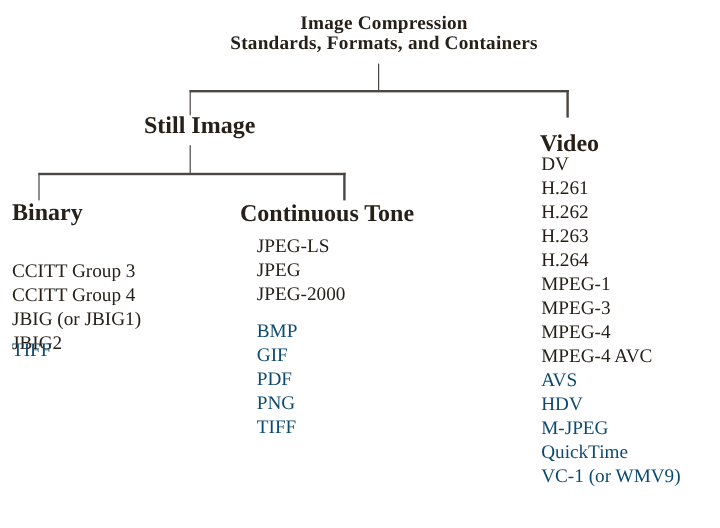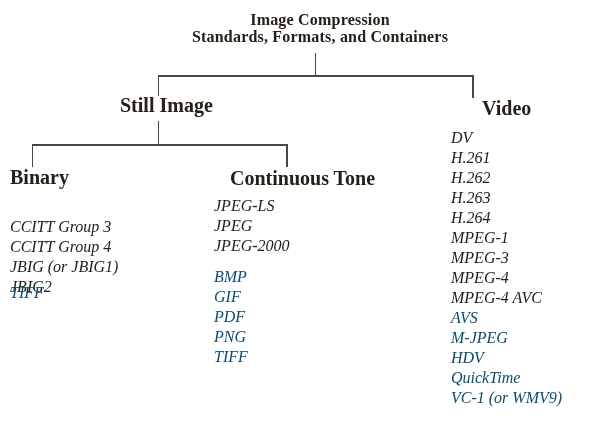--- a/index.html
+++ b/index.html
@@ -42,30 +42,30 @@
   .v-binary { left: 31.5px;  top: 144px; height: 23px; }
   .v-cont   { left: 286px;   top: 144px; height: 23px; }
   .branch-label {
     position: absolute;
     font-weight: bold;
     font-size: 20px;
     line-height: 19px;
     white-space: nowrap;
   }
   .lbl-still { left: 120px; top: 96px; }
-  .lbl-video { left: 450px; top: 99px; margin-left: 32px; }
+  .lbl-video { left: 450px; top: 111px; }
   .lbl-binary { left: 10px; top: 168px; }
-  .lbl-cont { left: 230px; top: 169px; text-align: right; }
+  .lbl-cont { left: 200px; top: 169px; text-align: right; }
   .list {
     position: absolute;
     font-size: 16px;
     line-height: 20px;
     white-space: nowrap;
   }
-  .list .item { height: 20px; font-style: italic; }
+  .list .item { height: 20px; }
   .dark { color: #262019; }
   .muted { color: #0c4a6e; }
   .binary-standards { left: 10px;  top: 193px; margin-top: 24px; }
   .binary-formats   { left: 10px;  top: 283px; }
   .cont-standards   { left: 214px; top: 196px; }
   .cont-formats     { left: 214px; top: 267px; }
   .video-standards  { left: 451px; top: 128px; }
   .video-formats    { left: 451px; top: 308px; }
 </style>
 </head>
@@ -121,19 +121,19 @@
       <div class="item">H.262</div>
       <div class="item">H.263</div>
       <div class="item">H.264</div>
       <div class="item">MPEG-1</div>
       <div class="item">MPEG-3</div>
       <div class="item">MPEG-4</div>
       <div class="item">MPEG-4 AVC</div>
     </div>
   <div class="list muted video-formats">
       <div class="item">AVS</div>
+      <div class="item">HDV</div>
       <div class="item">M-JPEG</div>
-      <div class="item">HDV</div>
       <div class="item">QuickTime</div>
       <div class="item">VC-1 (or WMV9)</div>
     </div>
 
 </div>
 
 </body></html>

